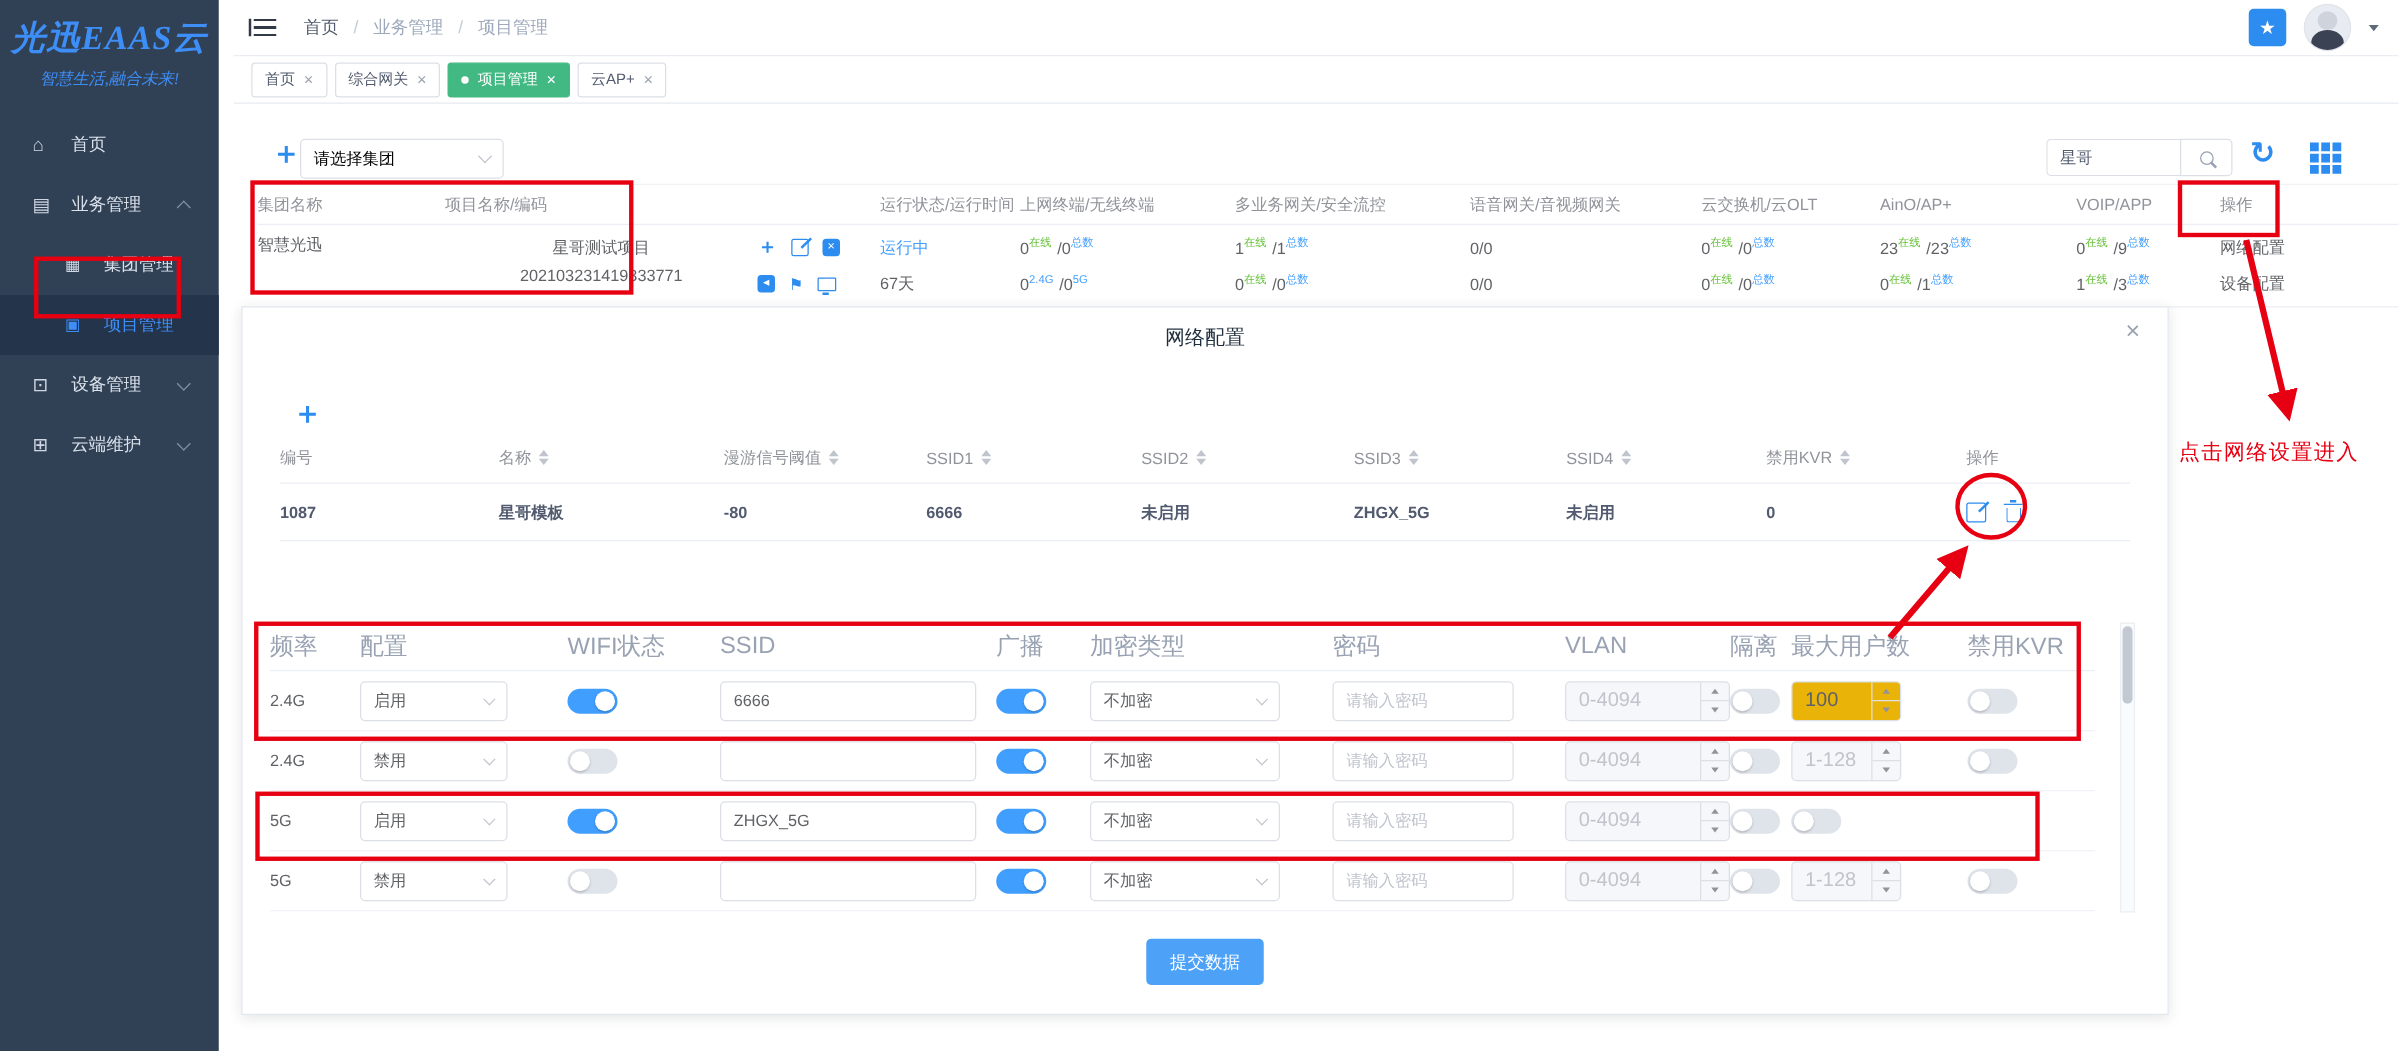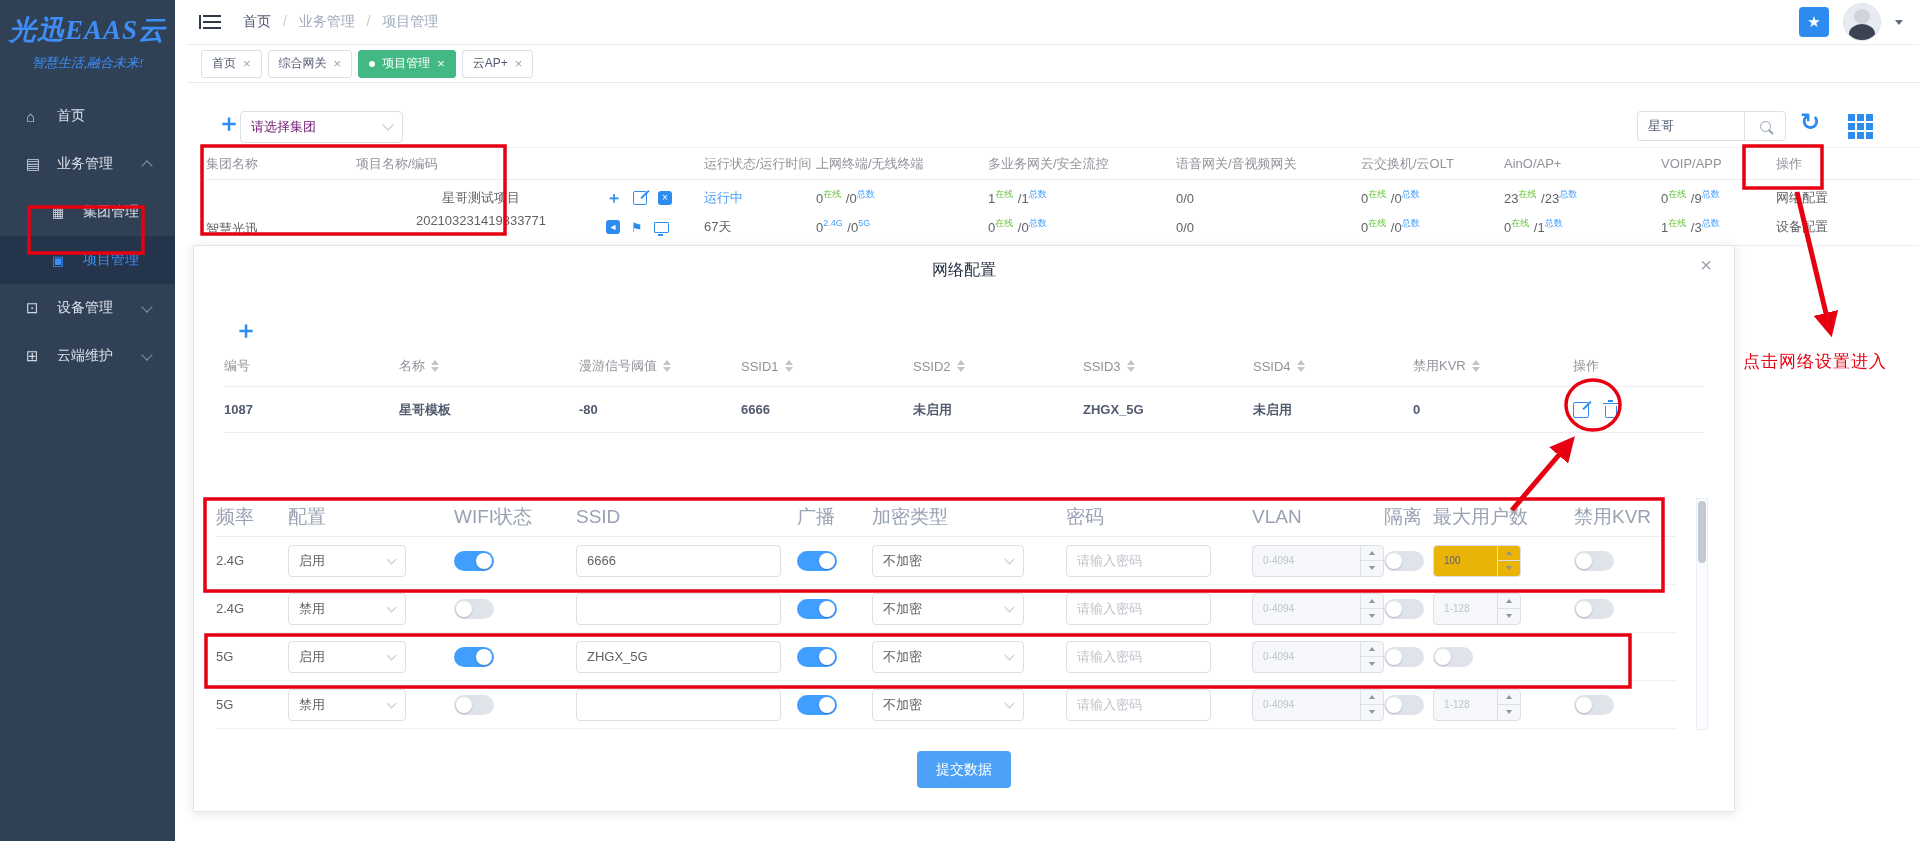--- a/index.html
+++ b/index.html
@@ -47,21 +47,21 @@
   .tag{height:26px;display:flex;align-items:center;gap:7px;padding:0 10px;border:1px solid #dcdfe6;
        border-radius:3px;background:#fff;font-size:12px;color:#515a6e;cursor:pointer;}
   .tag .x{color:#9aa3af;font-size:13px;line-height:1;}
   .tag.on{background:#42b983;border-color:#42b983;color:#fff;}
   .tag.on .x{color:#fff;}
   .tag .dot{width:6px;height:6px;border-radius:50%;background:#fff;}
   
   .content{position:absolute;left:0;right:0;top:82px;bottom:0;}
   .addplus{position:absolute;left:30px;top:26px;font-size:24px;color:#2d8cf0;font-weight:bold;cursor:pointer;line-height:30px;}
   .gsel{position:absolute;left:53px;top:29px;width:163px;height:30px;border:1px solid #dcdfe6;border-radius:4px;
-        display:flex;align-items:center;padding:15px 10px;font-size:13px;color:#701a75;cursor:pointer;box-sizing:border-box;}
+        display:flex;align-items:center;padding:15px 10px;font-size:13px;color:#000000;cursor:pointer;box-sizing:border-box;}
   .gsel .chev2{margin-left:auto;width:7px;height:7px;border-right:1.5px solid #c0c4cc;border-bottom:1.5px solid #c0c4cc;
         transform:rotate(45deg);margin-top:-4px;}
   .srch{position:absolute;left:1450px;top:29px;display:flex;}
   .srch input{width:107px;height:30px;border:1px solid #dcdfe6;border-right:none;border-radius:4px 0 0 4px;
         padding:0 10px;font-size:13px;color:#515a6e;outline:none;box-sizing:border-box;font-family:inherit;}
   .srch .sbtn{width:42px;height:30px;border:1px solid #dcdfe6;border-radius:0 4px 4px 0;background:#fff;
         display:flex;align-items:center;justify-content:center;cursor:pointer;box-sizing:border-box;}
   .mag{width:9px;height:9px;border:1.5px solid #98a2b3;border-radius:50%;position:relative;}
   .mag::after{content:"";position:absolute;width:6px;height:1.5px;background:#98a2b3;transform:rotate(45deg);
         bottom:-2px;right:-4px;}
@@ -70,21 +70,21 @@
         grid-auto-rows:7px;gap:2px;cursor:pointer;}
   .gicon i{background:#2d8cf0;display:block;}
   
   .ptable{position:absolute;left:19px;top:65px;width:1714px;}
   .pgrid{display:grid;grid-template-columns:150px 250px 98px 112px 172px 188px 185px 143px 157px 115px 144px;}
   .phead{height:31px;align-items:center;border-top:1px solid #f0f2f6;border-bottom:1px solid #ebeef5;
          color:#909399;font-size:13px;}
   .prow{border-bottom:1px solid #ebeef5;padding:7px 0;}
   .pc{font-size:13px;color:#606266;}
   .pc .l{height:22px;display:flex;align-items:center;}
-  .pcg{display:flex;align-items:flex-end;}
+  .pcg{display:flex;align-items:flex-start;}
   .tc .l{justify-content:center;}
   .st{color:#409eff;}
   .act{cursor:pointer;}
   .pv{font-size:13px;color:#606266;font-weight:normal;font-style:normal;}
   .pu{font-size:9px;position:relative;top:-4px;font-style:normal;margin-right:1px;}
   .pu.g{color:#67c23a;}
   .pu.b{color:#409eff;}
   .rowicons{display:flex;gap:11px;align-items:center;}
   .plus-s{color:#2d8cf0;font-size:16px;font-weight:bold;line-height:1;cursor:pointer;}
   .ic-editsq{width:12px;height:12px;border:1.5px solid #2d8cf0;border-radius:2px;position:relative;cursor:pointer;display:inline-block;}
@@ -136,21 +136,21 @@
   .sw.on{background:#409eff;}
   .sw.on::after{left:22px;}
   .tin{width:205px;height:32px;border:1px solid #dcdfe6;border-radius:4px;padding:0 10px;font-size:13px;
        color:#606266;outline:none;box-sizing:border-box;background:#fff;font-family:inherit;}
   .tin::placeholder{color:#c0c4cc;}
   .pin{width:145px;}
   .numbox{position:relative;height:32px;border:1px solid #dcdfe6;border-radius:4px;background:#eab308;
        box-sizing:border-box;cursor:text;}
   .nb-vlan{width:132px;}
   .nb-max{width:88px;}
-  .numbox .nval{line-height:30px;padding-left:10px;font-size:10px;color:#606266;display:block;}
+  .numbox .nval{line-height:30px;padding-left:10px;font-size:16px;color:#606266;display:block;}
   .numbox .nval.ph{color:#c0c4cc;}
   .numbox.dis{background:#f5f7fa;}
   .step{position:absolute;right:0;top:0;width:22px;height:100%;border-left:1px solid #dcdfe6;
        display:flex;flex-direction:column;}
   .step i{flex:1;display:flex;align-items:center;justify-content:center;cursor:pointer;}
   .step .su{border-bottom:1px solid #dcdfe6;}
   .step .su::after{content:"";border-left:3.5px solid transparent;border-right:3.5px solid transparent;
        border-bottom:4.5px solid #909399;}
   .step .sd::after{content:"";border-left:3.5px solid transparent;border-right:3.5px solid transparent;
        border-top:4.5px solid #909399;}

